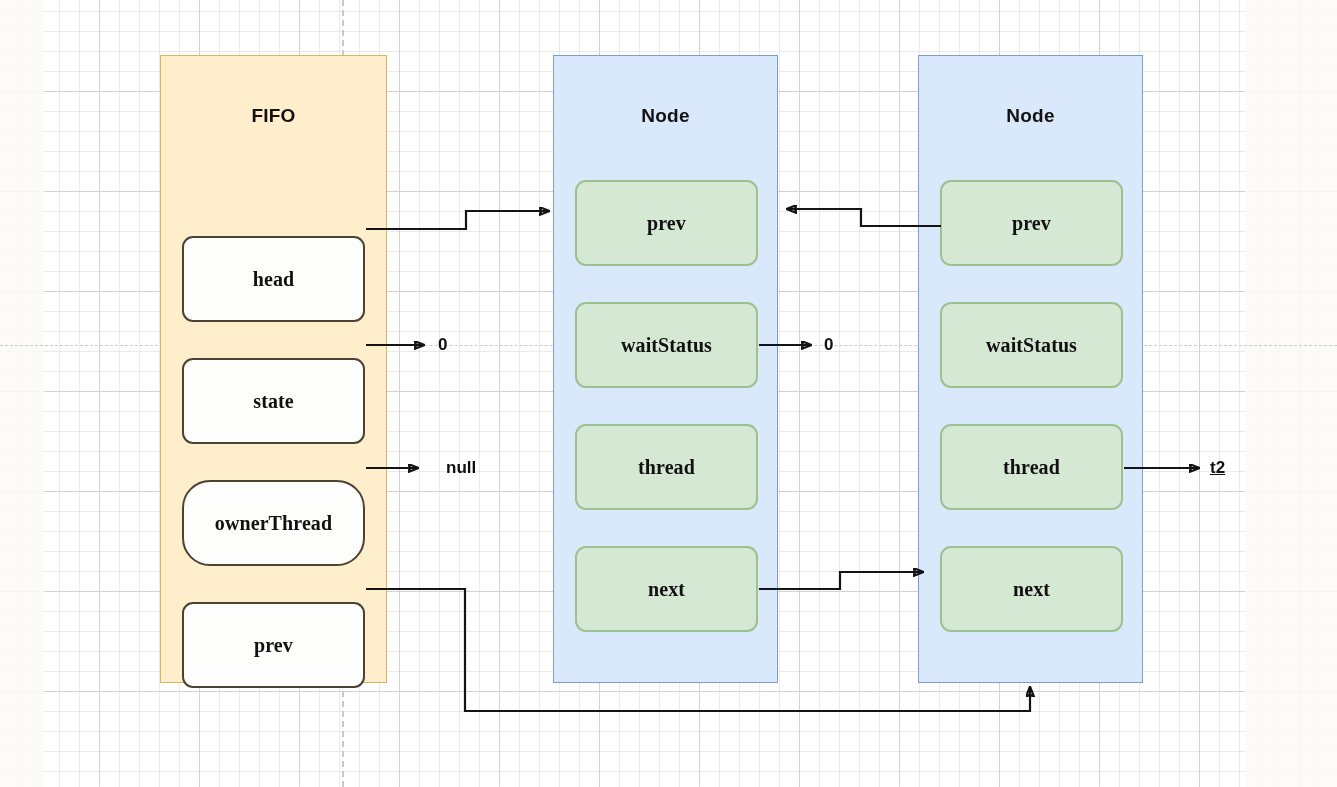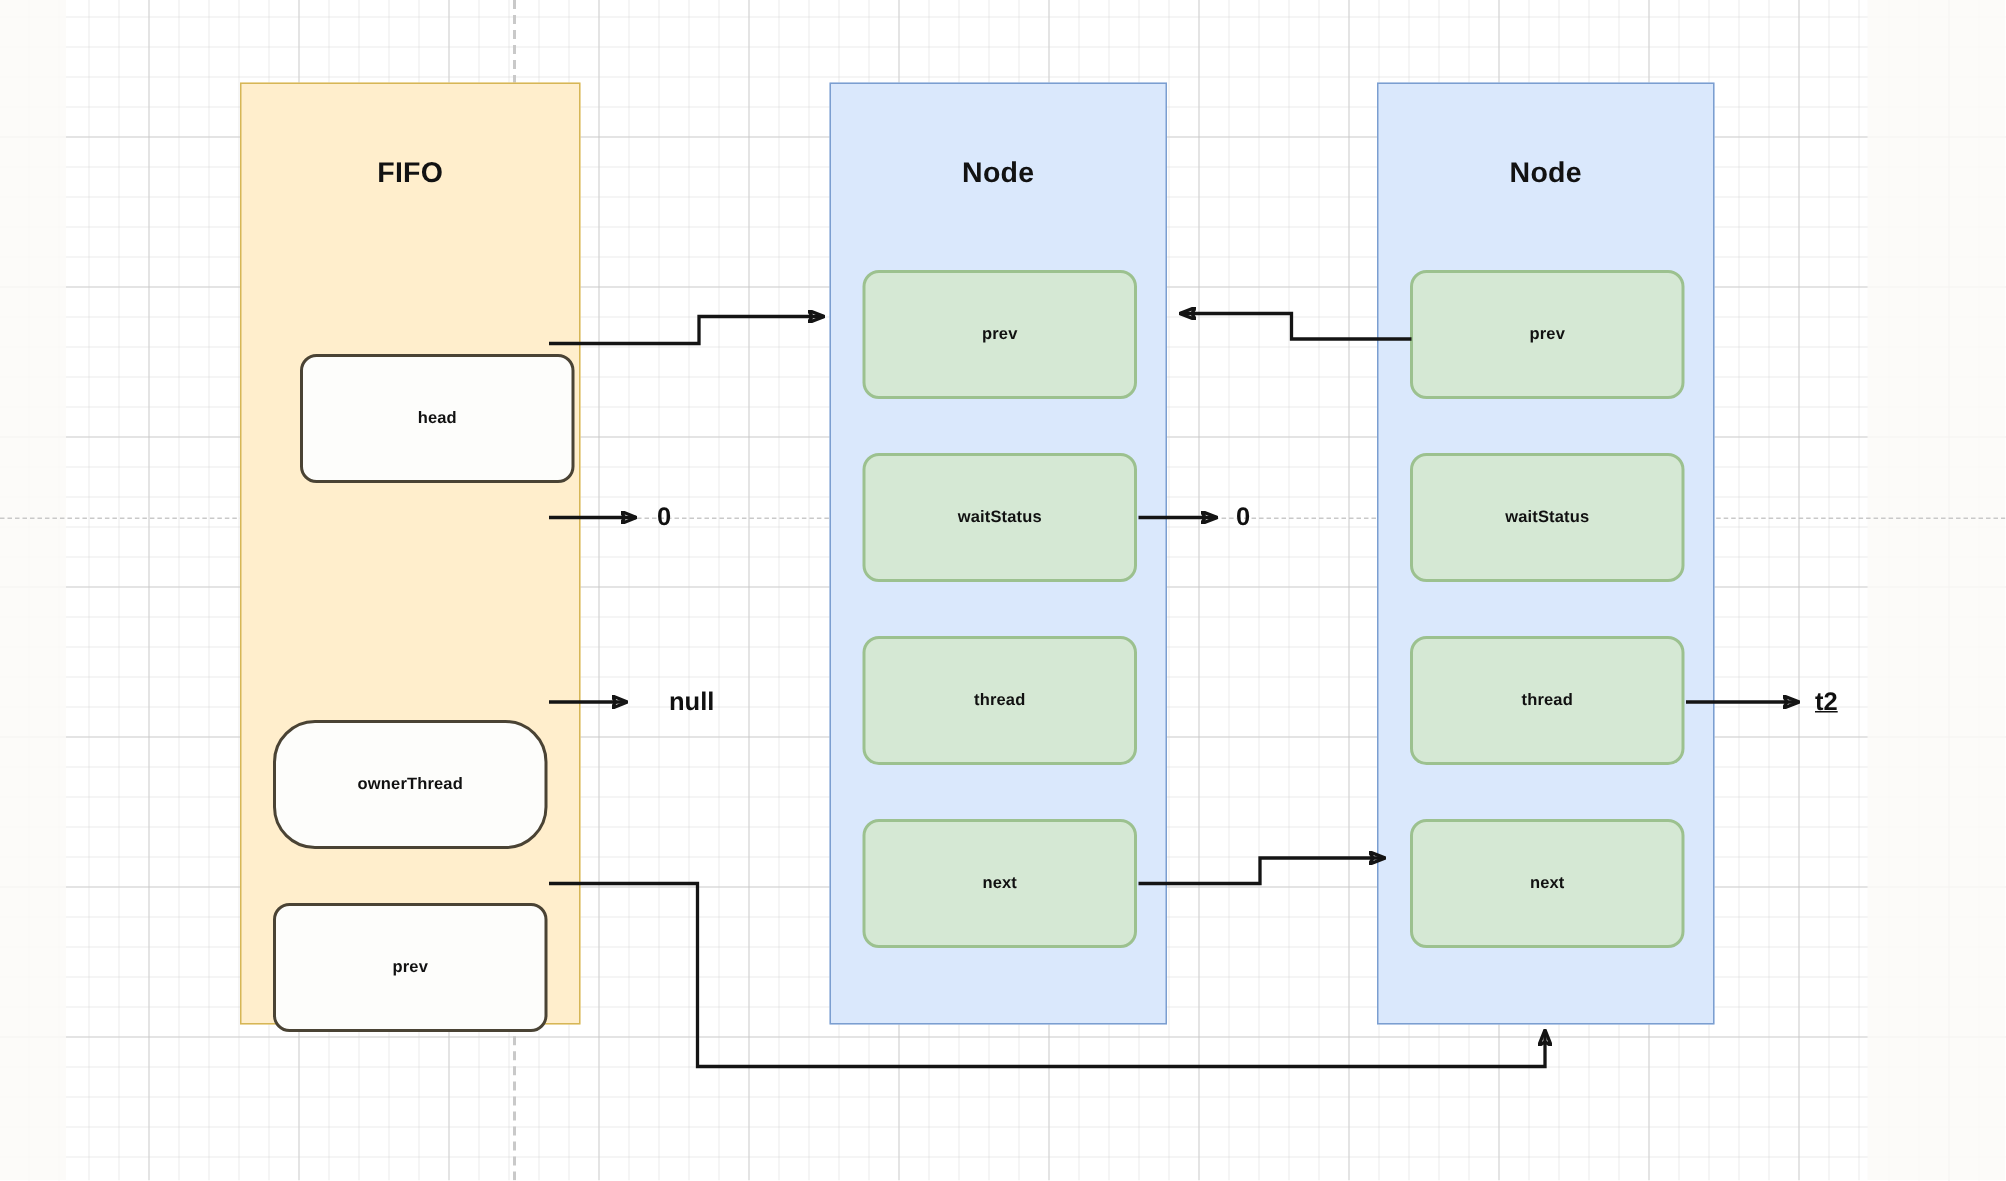--- a/index.html
+++ b/index.html
@@ -77,24 +77,25 @@
   }
 
   
   .field {
     position: absolute;
     box-sizing: border-box;
     display: flex;
     align-items: center;
     justify-content: center;
     border-radius: 11px;
-    font-size: 11px;
+    font-size: 20px;
     font-weight: bold;
     color: #111111;
     letter-spacing: 0.1px;
+    font-family: Liberation Serif, serif;
   }
   .field.white {
     background: #fdfdfb;
     border: 2px solid #4a4334;
   }
   .field.green {
     background: #d5e8d4;
     border: 2px solid #9cc18f;
   }
 
@@ -132,24 +133,27 @@
 
   <div class="paper-band" style="left:0px;width:44px;"></div>
   <div class="paper-band" style="left:1245px;width:92px;"></div>
 
   <div class="guide-v" style="left:342px;top:0px;height:787px;"></div>
   <div class="guide-h" style="left:0px;top:345px;width:1337px;"></div>
 
   <div class="container-box fifo" style="left:160px;top:55px;width:227px;height:628px;padding-left:35px;">
     <div class="container-title" style="top:49px;">FIFO</div>
 
-    <div class="field white" style="left:21px;top:180px;width:183px;height:86px;margin-left:18px;">
+    <div class="field white" style="left:21px;top:180px;width:183px;height:86px;">
       <span>head</span>
     </div>
 
+    <div class="field white" style="left:21px;top:302px;width:183px;height:86px;">
+      <span>state</span>
+    </div>
 
     <div class="field white" style="left:21px;top:424px;width:183px;height:86px;border-radius:28px;">
       <span>ownerThread</span>
     </div>
 
     <div class="field white" style="left:21px;top:546px;width:183px;height:86px;">
       <span>prev</span>
     </div>
   </div>
 

